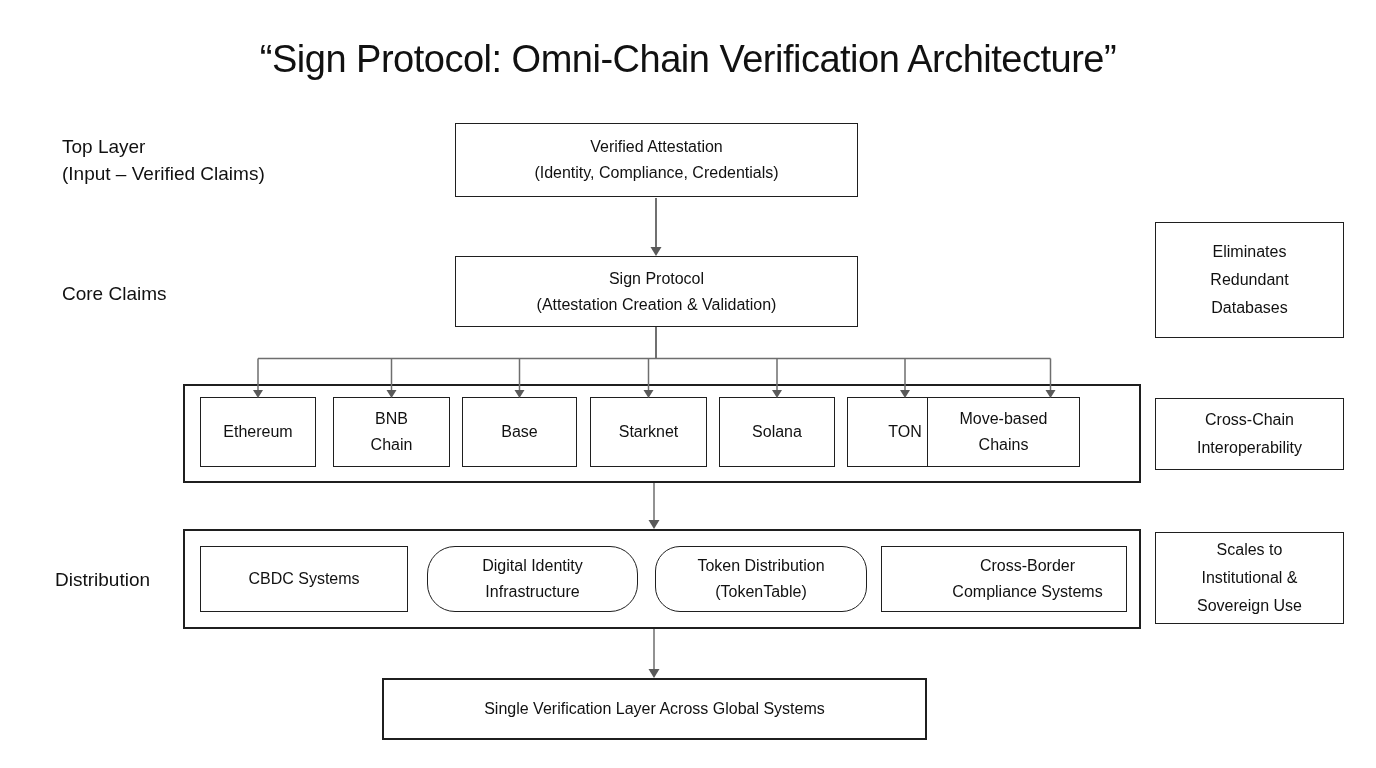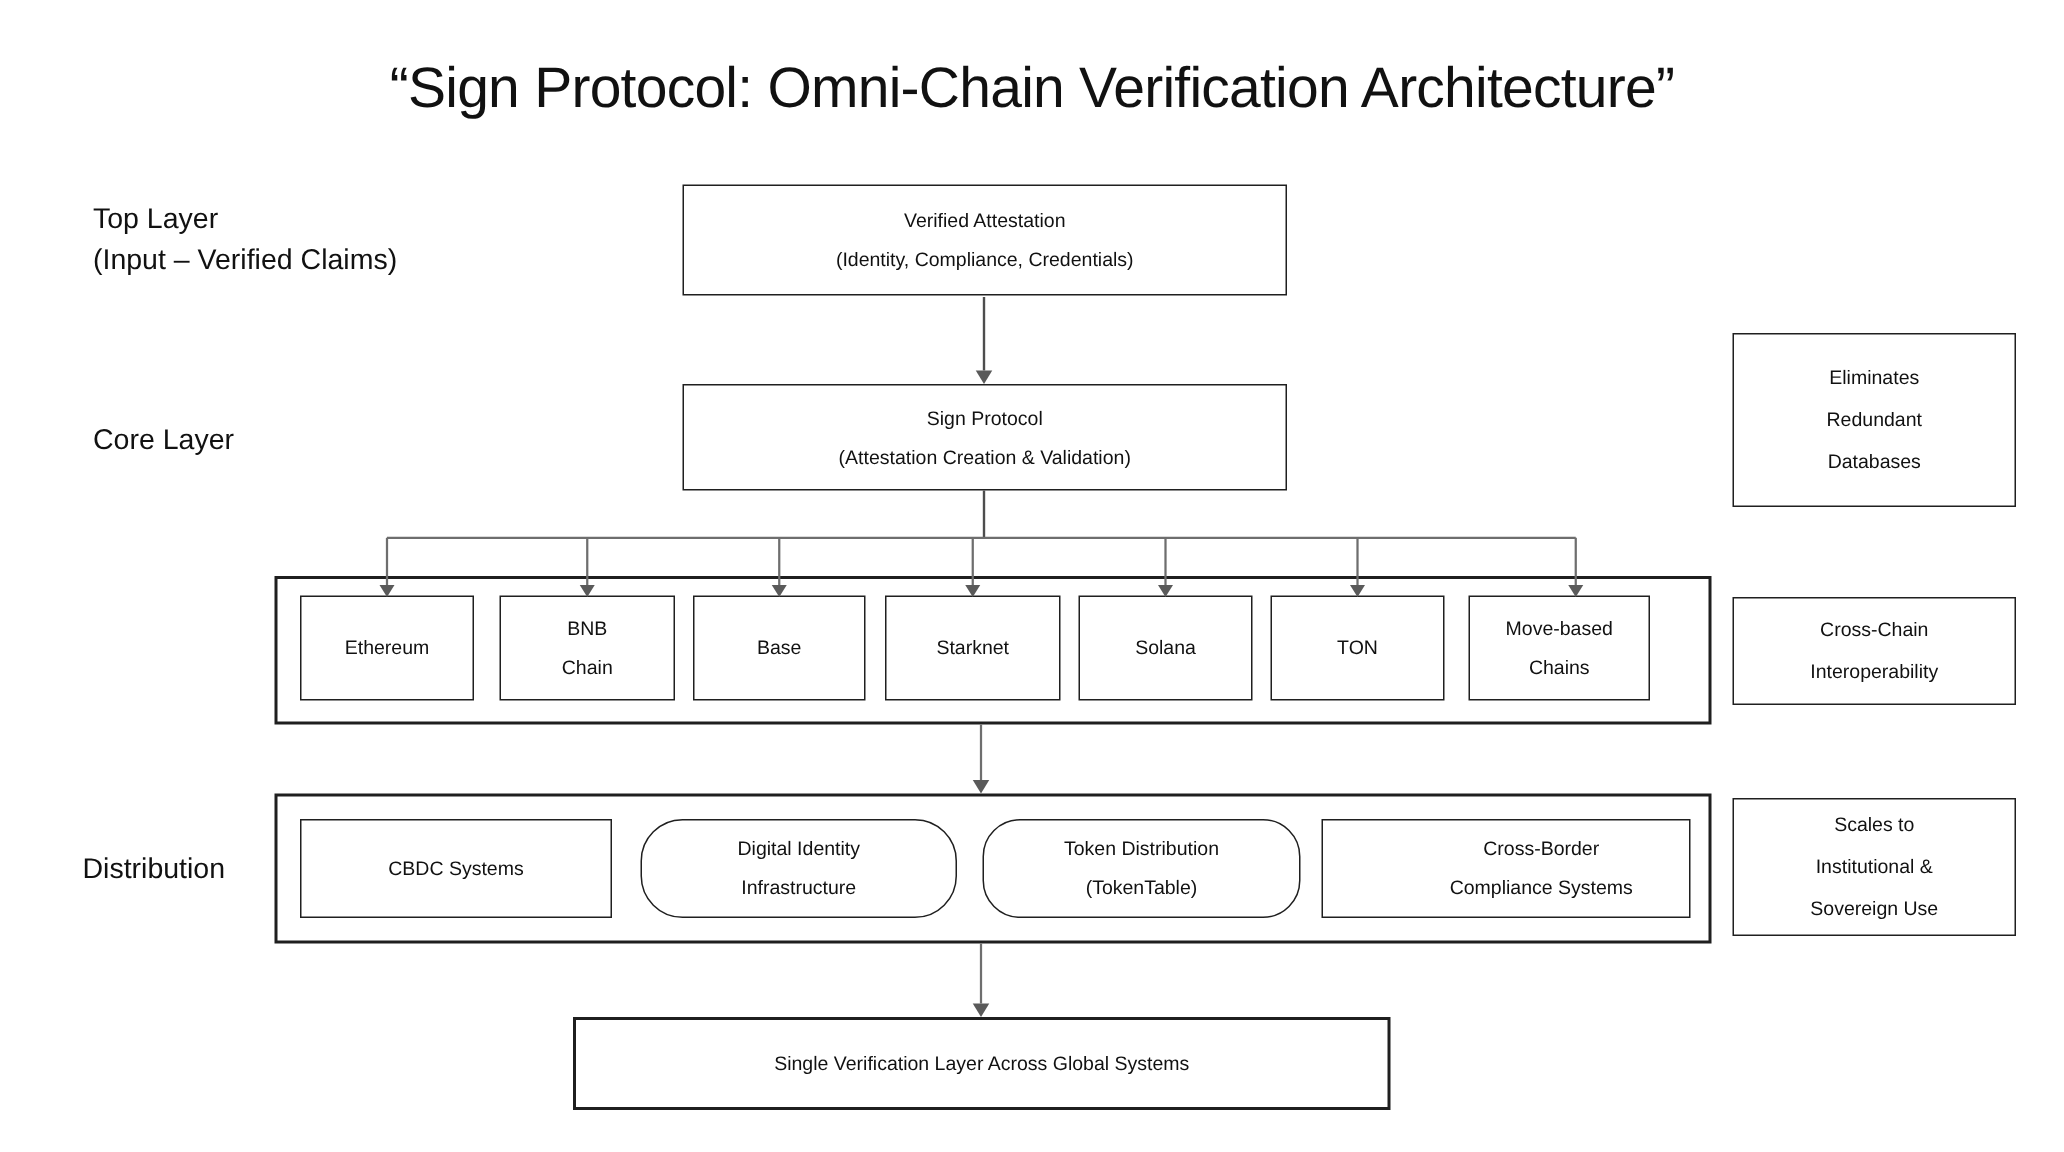--- a/index.html
+++ b/index.html
@@ -33,42 +33,42 @@
   .box {
     position: absolute;
     box-sizing: border-box;
     border: 1.5px solid var(--line, #1f1f1f);
     background: #ffffff;
     display: flex;
     align-items: center;
     justify-content: center;
     text-align: center;
     white-space: pre-line;
-    font-size: 13px;
+    font-size: 16px;
     line-height: 26px;
   }
   .container-box {
     position: absolute;
     box-sizing: border-box;
     border: 2px solid var(--line, #1f1f1f);
     background: #ffffff;
   }
 
   #node-verified-attestation { left: 455px; top: 123px; width: 403px; height: 74px; }
   #node-sign-protocol        { left: 455px; top: 256px; width: 403px; height: 71px; }
 
   #chains-container { left: 183px; top: 384px; width: 958px; height: 99px; }
   .chain-box { top: 397px; height: 70px; }
   #chain-0 { left: 200px; width: 116px; }
   #chain-1 { left: 333px; width: 117px; }
   #chain-2 { left: 462px; width: 115px; }
   #chain-3 { left: 590px; width: 117px; }
   #chain-4 { left: 719px; width: 116px; }
   #chain-5 { left: 847px; width: 116px; }
-  #chain-6 { left: 979px; width: 121px; }
+  #chain-6 { left: 927px; width: 153px; }
 
   #apps-container { left: 183px; top: 529px; width: 958px; height: 100px; }
   .app-box { top: 546px; height: 66px; }
   #app-0 { left: 200px; width: 208px; }
   #app-1 { left: 427px; width: 211px; border-radius: 28px; }
   #app-2 { left: 655px; width: 212px; border-radius: 25px; }
   #app-3 { left: 881px; width: 246px; padding-left: 47px; }
 
   .benefit-box { left: 1155px; width: 189px; line-height: 28px; }
   #benefit-0 { top: 222px; height: 116px; }
@@ -88,21 +88,21 @@
 </style>
 </head>
 <body>
 
 <div id="canvas">
 
   <div id="title">“Sign Protocol: Omni-Chain Verification Architecture”</div>
 
   <div id="label-top" class="layer-label">Top Layer
 (Input – Verified Claims)</div>
-  <div id="label-core" class="layer-label">Core Layer</div>
+  <div id="label-core" class="layer-label">Core Claims</div>
   <div id="label-app" class="layer-label">Distribution</div>
 
   <div id="node-verified-attestation" class="box">Verified Attestation
 (Identity, Compliance, Credentials)</div>
   <div id="node-sign-protocol" class="box">Sign Protocol
 (Attestation Creation &amp; Validation)</div>
 
   <div id="chains-container" class="container-box"></div>
   <div id="chain-1" class="box chain-box">BNB
 Chain</div>

